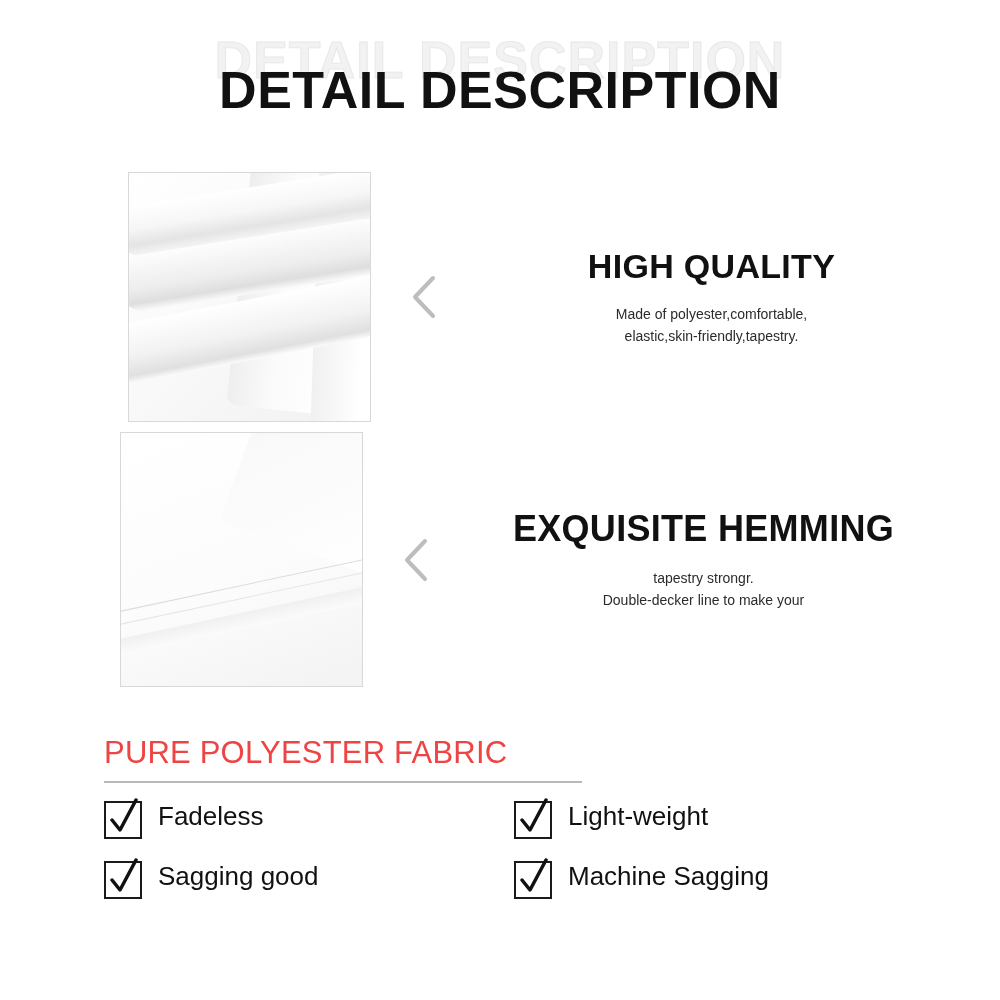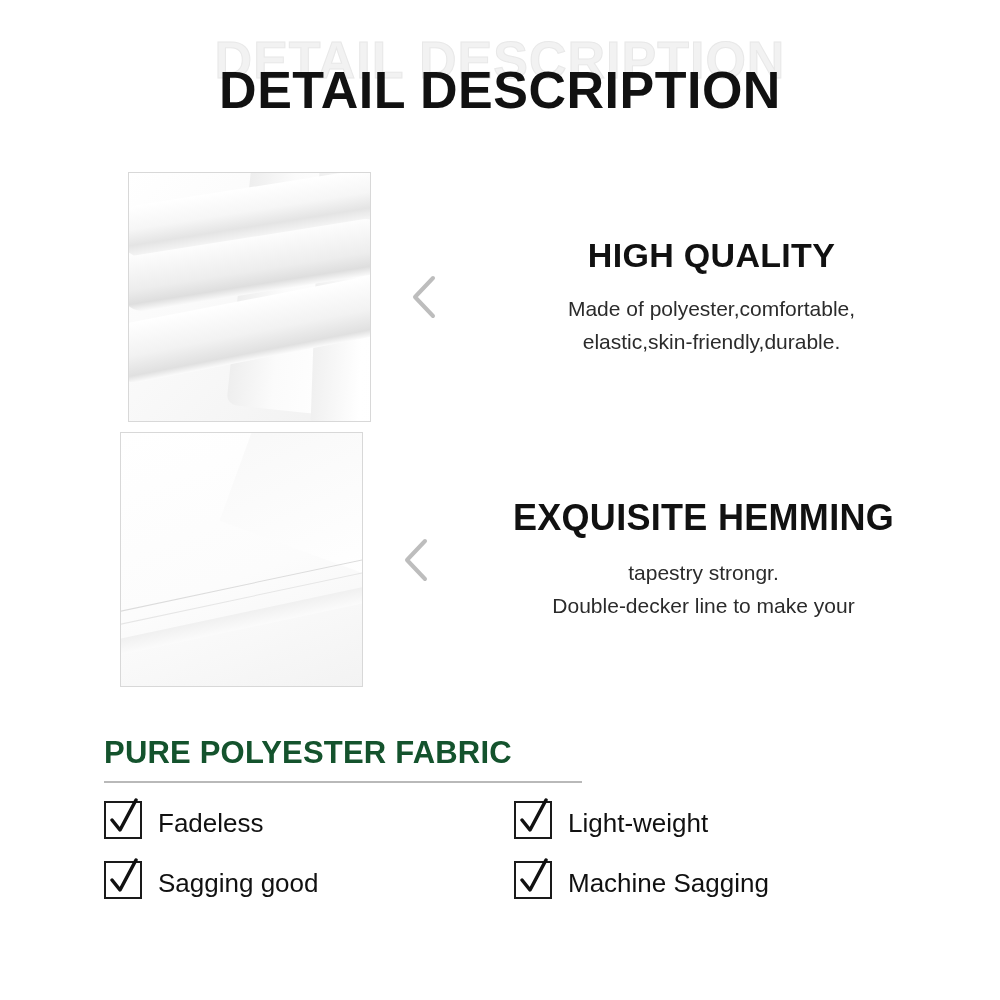--- a/index.html
+++ b/index.html
@@ -131,53 +131,53 @@
   }
   .feature-title {
     font-size: 34px;
     font-weight: 700;
     color: #111111;
     letter-spacing: 0.3px;
     margin-bottom: 18px;
   }
   .feature-title.wide { font-size: 36px; }
   .feature-desc {
-    font-size: 21px;
+    font-size: 14px;
     line-height: 1.55;
     color: #2b2b2b;
   }
 
   
   .fabric-section {
     position: absolute;
     top: 735px;
     left: 104px;
     width: 800px;
   }
   .fabric-heading {
     font-size: 31px;
-    font-weight: 700;
-    color: #14532d;
+    font-weight: 400;
+    color: #ef4444;
     letter-spacing: 0.2px;
     padding-bottom: 10px;
   }
   .fabric-rule {
     width: 478px;
     height: 2px;
     background: #b9b9b9;
     margin-bottom: 18px;
   }
   .check-grid {
     display: grid;
     grid-template-columns: 410px 1fr;
     row-gap: 22px;
   }
   .check-item {
     display: flex;
-    align-items: flex-end;
+    align-items: flex-start;
   }
   .checkbox {
     width: 38px;
     height: 38px;
     border: 2px solid #1a1a1a;
     box-sizing: border-box;
     position: relative;
     flex: none;
     margin-right: 16px;
   }
@@ -208,21 +208,21 @@
     <div class="fold f3"></div>
   </div>
   <div class="arrow">
     <svg width="30" height="50" viewBox="0 0 30 50">
       <polyline points="24,6 6,25 24,44" fill="none" stroke="#bdbdbd" stroke-width="4" stroke-linecap="round" stroke-linejoin="round"></polyline>
     </svg>
   </div>
   <div class="feature-text">
     <div class="feature-title">HIGH QUALITY</div>
     <div class="feature-desc">Made of polyester,comfortable,</div>
-    <div class="feature-desc">elastic,skin-friendly,durable.</div>
+    <div class="feature-desc">elastic,skin-friendly,tapestry.</div>
   </div>
 </div>
 
 <div class="feature-row row-2">
   <div class="photo">
     <div class="hem-body"></div>
     <div class="hem-corner"></div>
     <div class="hem-line a"></div>
     <div class="hem-line b"></div>
     <div class="hem-edge"></div>

